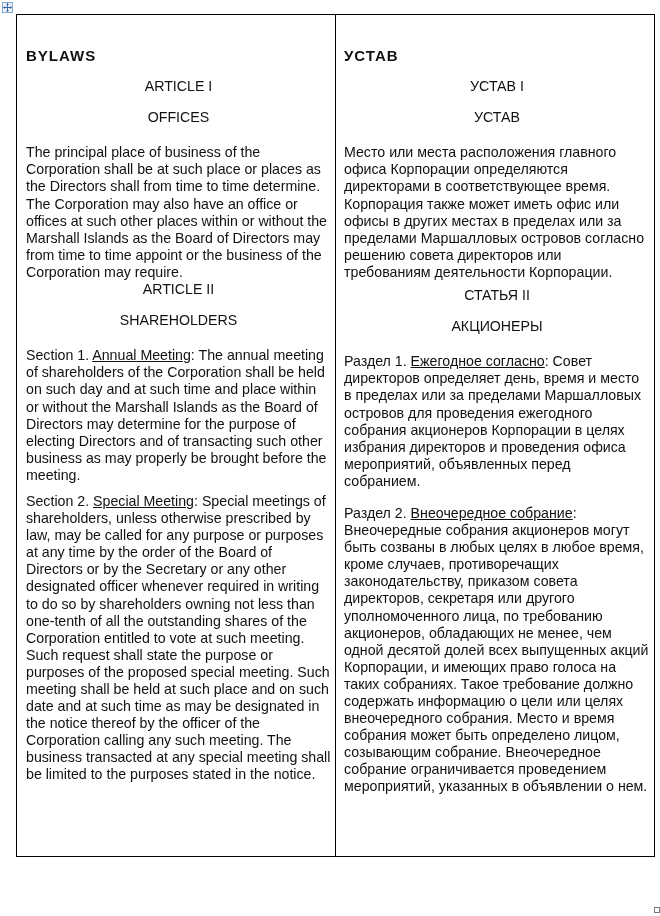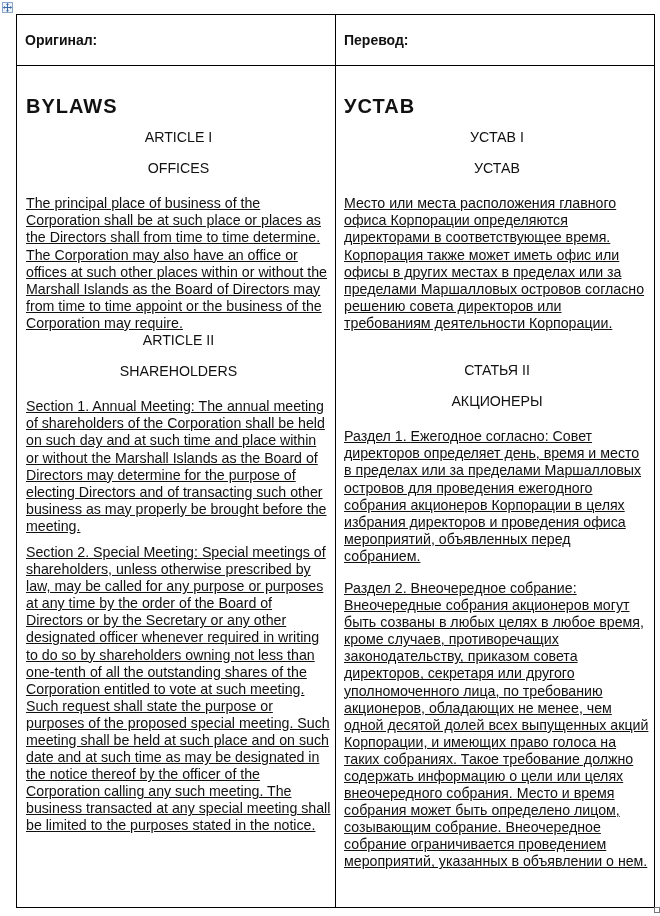--- a/index.html
+++ b/index.html
@@ -15,69 +15,61 @@
          table-layout:fixed; }
   table.doc td { border:1.5px solid #000; vertical-align:top; padding:0; }
   .col-l { width:319px; }
   .hdr td { height:50px; }
   .hdr .cell-in { padding:17px 0 0 8px; font-weight:bold; font-size:14px; }
   .hdr .r .cell-in { padding-left:8px; }
   .body td { height:841px; }
   .content { font-size:14.2px; line-height:17.1px; }
   .l .content { padding:0 4px 0 9px; }
   .r .content { padding:0 4px 0 8px; }
-  .title { font-weight:bold; letter-spacing:1px; margin-top:32px; font-size:20px; }
+  .title { font-weight:bold; letter-spacing:1px; margin-top:32px; font-size:15px; }
   .h { margin-top:14px;text-align:center; }
-  .p { margin-top:18px;text-decoration:underline; }
+  .p { margin-top:18px; }
   .u { text-decoration:underline;margin-top:36px; }
 </style>
 </head>
 <body>
 
 <div class="move-handle">
   <svg width="9" height="9" viewBox="0 0 9 9">
     <path d="M4.5 0.5 L4.5 8.5 M0.5 4.5 L8.5 4.5" stroke="#3a68a8" stroke-width="1"></path>
     <path d="M4.5 0 L3 1.8 L6 1.8 Z M4.5 9 L3 7.2 L6 7.2 Z M0 4.5 L1.8 3 L1.8 6 Z M9 4.5 L7.2 3 L7.2 6 Z" fill="#3a68a8"></path>
   </svg>
 </div>
 
 <table class="doc">
   <colgroup>
       <col class="col-l">
       <col>
     </colgroup>
   <tbody>
-      <tr class="hdr">
-    <td class="l">
-      <div class="cell-in">Оригинал:</div>
-    </td>
-    <td class="r">
-      <div class="cell-in">Перевод:</div>
-    </td>
-  </tr>
   <tr class="body">
     <td class="l">
       <div class="content">
         <div class="title">BYLAWS</div>
         <div class="h">ARTICLE I</div>
         <div class="h">OFFICES</div>
         <div class="p">The principal place of business of the Corporation shall be at such place or places as the Directors shall from time to time determine. The Corporation may also have an office or offices at such other places within or without the Marshall Islands as the Board of Directors may from time to time appoint or the business of the Corporation may require.</div>
         <div class="h" style="margin-top:0">ARTICLE II</div>
         <div class="h">SHAREHOLDERS</div>
         <div class="p"><span>Section 1. </span><span class="u">Annual Meeting</span><span>: The annual meeting of shareholders of the Corporation shall be held on such day and at such time and place within or without the Marshall Islands as the Board of Directors may determine for the purpose of electing Directors and of transacting such other business as may properly be brought before the meeting.</span></div>
         <div class="p" style="margin-top:9px"><span>Section 2. </span><span class="u">Special Meeting</span><span>: Special meetings of shareholders, unless otherwise prescribed by law, may be called for any purpose or purposes at any time by the order of the Board of Directors or by the Secretary or any other designated officer whenever required in writing to do so by shareholders owning not less than one-tenth of all the outstanding shares of the Corporation entitled to vote at such meeting. Such request shall state the purpose or purposes of the proposed special meeting. Such meeting shall be held at such place and on such date and at such time as may be designated in the notice thereof by the officer of the Corporation calling any such meeting. The business transacted at any special meeting shall be limited to the purposes stated in the notice.</span></div>
       </div>
     </td>
     <td class="r">
       <div class="content">
         <div class="title">УСТАВ</div>
         <div class="h">УСТАВ I</div>
         <div class="h">УСТАВ</div>
         <div class="p">Место или места расположения главного офиса Корпорации определяются директорами в соответствующее время. Корпорация также может иметь офис или офисы в других местах в пределах или за пределами Маршалловых островов согласно решению совета директоров или требованиям деятельности Корпорации.</div>
-        <div class="h" style="margin-top:30px">СТАТЬЯ II</div>
+        <div class="h" style="margin-top:6px">СТАТЬЯ II</div>
         <div class="h">АКЦИОНЕРЫ</div>
         <div class="p"><span>Раздел 1. </span><span class="u">Ежегодное согласно</span><span>: Совет директоров определяет день, время и место в пределах или за пределами Маршалловых островов для проведения ежегодного собрания акционеров Корпорации в целях избрания директоров и проведения офиса мероприятий, объявленных перед собранием.</span></div>
         <div class="p" style="margin-top:15px"><span>Раздел 2. </span><span class="u">Внеочередное собрание</span><span>: Внеочередные собрания акционеров могут быть созваны в любых целях в любое время, кроме случаев, противоречащих законодательству, приказом совета директоров, секретаря или другого уполномоченного лица, по требованию акционеров, обладающих не менее, чем одной десятой долей всех выпущенных акций Корпорации, и имеющих право голоса на таких собраниях. Такое требование должно содержать информацию о цели или целях внеочередного собрания. Место и время собрания может быть определено лицом, созывающим собрание. Внеочередное собрание ограничивается проведением мероприятий, указанных в объявлении о нем.</span></div>
       </div>
     </td>
   </tr>
 </tbody>
   </table>
 
 <div class="resize-handle"></div>

